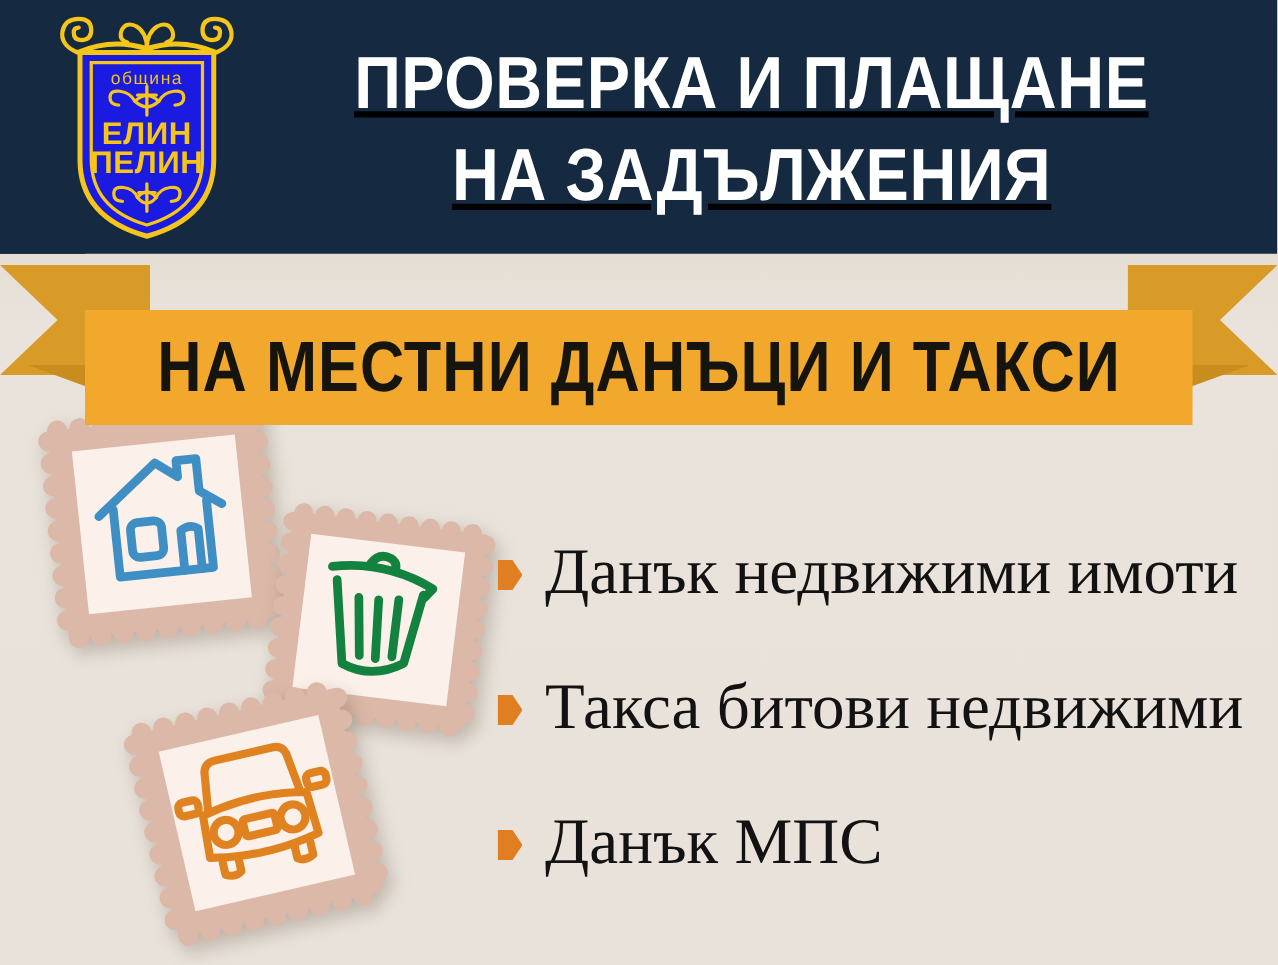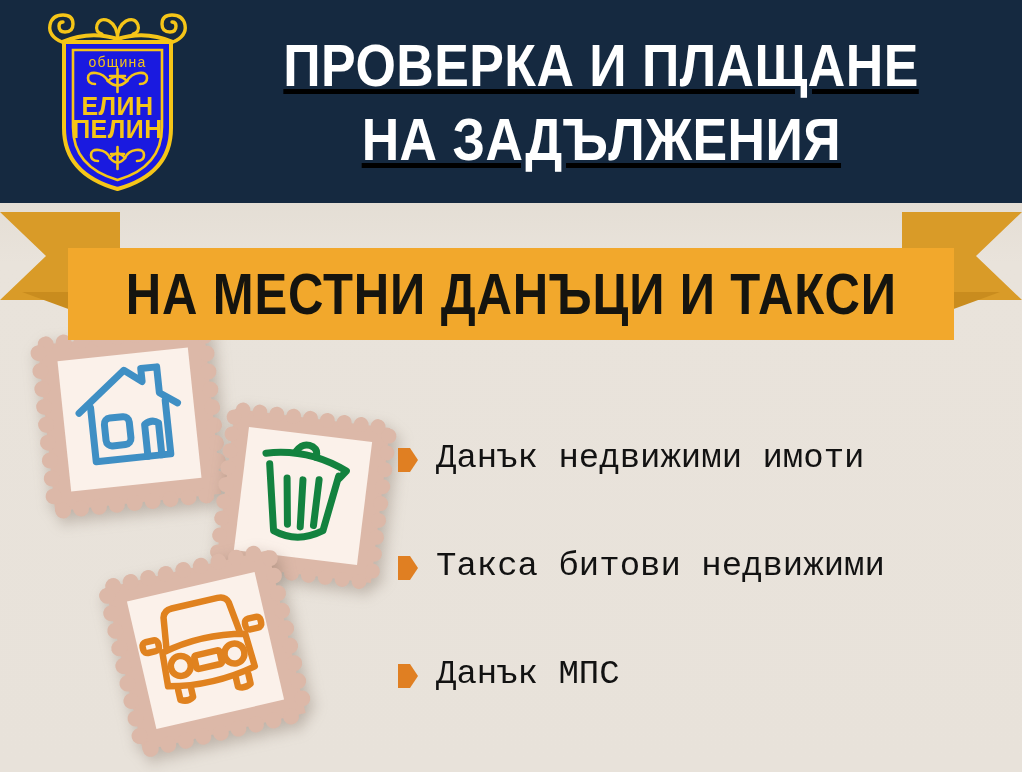--- a/index.html
+++ b/index.html
@@ -187,22 +187,22 @@
     flex: 0 0 auto;
     width: 20px;
     height: 24px;
     margin-right: 18px;
     margin-top: 4px;
     background: #e07f22;
     clip-path: polygon(0 0, 12px 0, 20px 12px, 12px 24px, 0 24px);
   }
   .bullet-text {
     color: #121212;
-    font-family: Liberation Mono, monospace;
-    font-size: 34px;
+    font-family: Liberation Serif, serif;
+    font-size: 52px;
     line-height: 52px;
     white-space: nowrap;
   }
 </style>
 </head>
 <body>
 
 <div id="poster">
 
   <div class="header-bar"></div>

